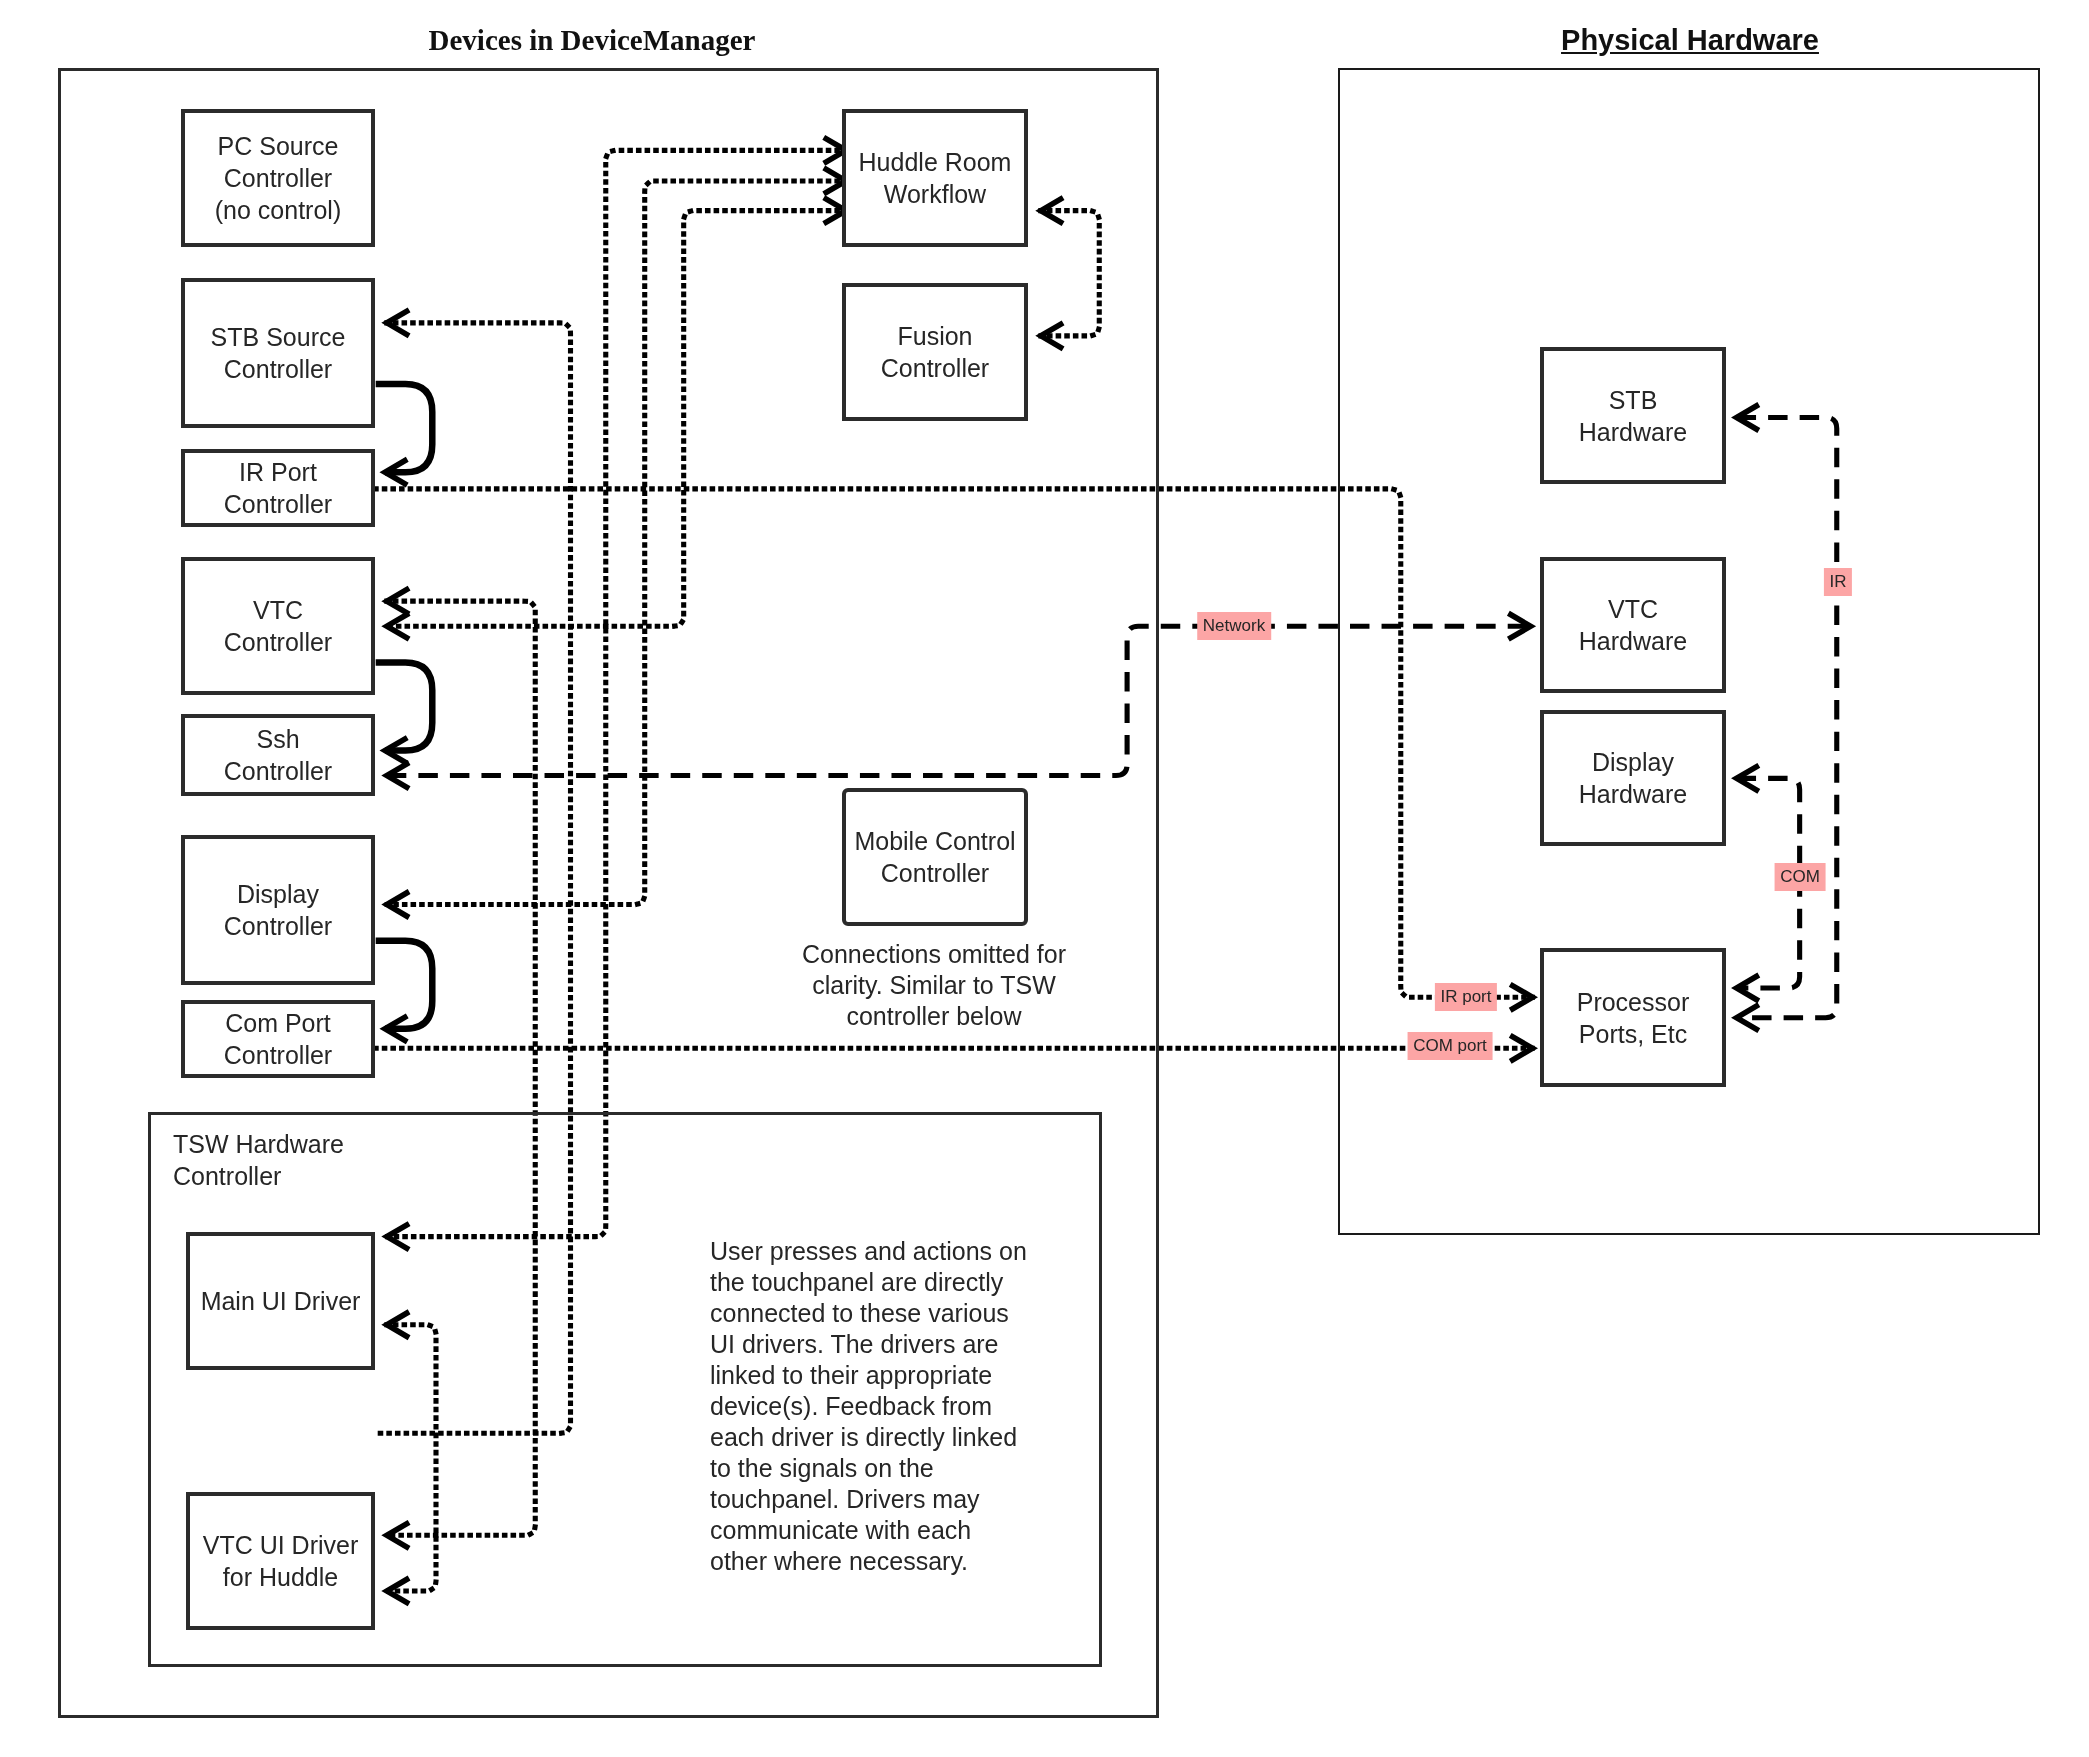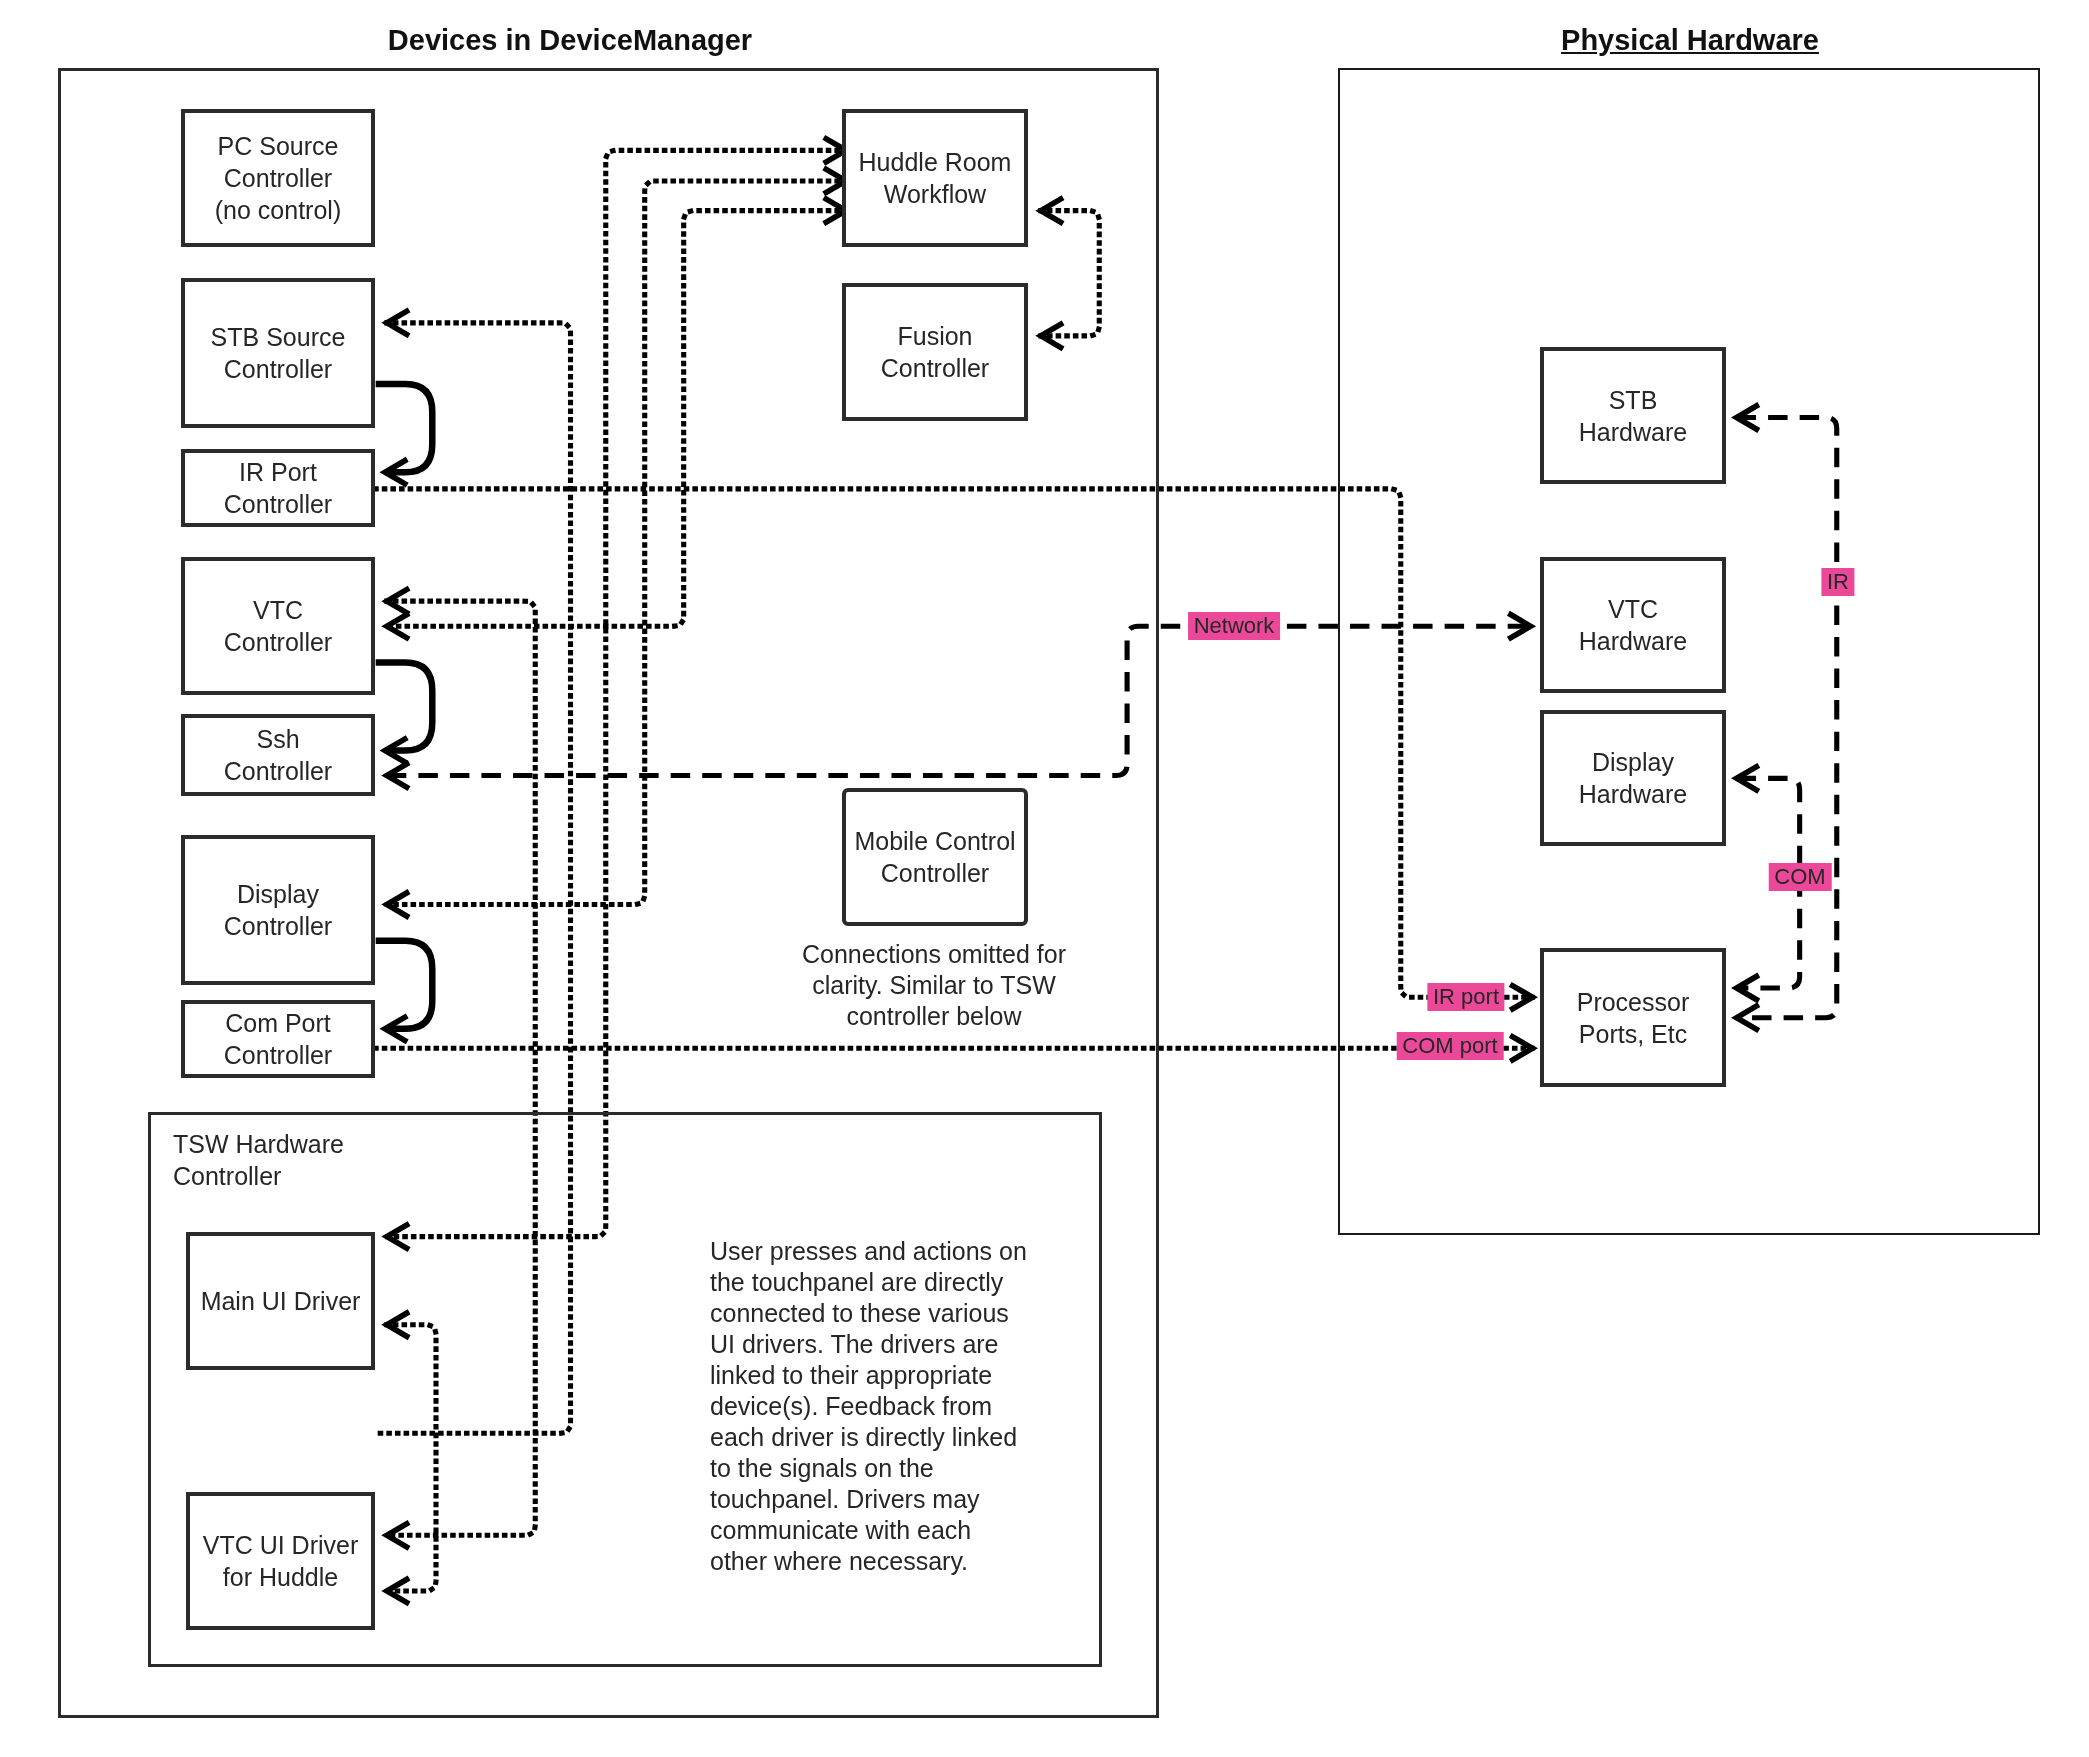--- a/index.html
+++ b/index.html
@@ -8,21 +8,21 @@
   .container{position:absolute;background:transparent;}
   .container.devices{border:3.7px solid #2b2b2b;}
   .container.physical{border:2.8px solid #1a1a1a;}
   .container.tsw{border:3.7px solid #2b2b2b;}
   .node{position:absolute;border:4.6px solid #2b2b2b;background:#fff;display:flex;
         align-items:center;justify-content:center;text-align:center;
         font-size:25px;line-height:32px;white-space:pre-line;}
   .diagram-title{position:absolute;font-weight:bold;font-size:29px;transform:translateX(-50%);
         white-space:nowrap;color:#111;}
   .svg-layer{position:absolute;left:0;top:0;pointer-events:none;}
-  .line-label{position:absolute;background:#ec4899;padding:0 5.6px;font-size:22px;line-height:28px;
+  .line-label{position:absolute;background:#fca5a5;padding:0 5.6px;font-size:17px;line-height:28px;
         transform:translate(-50%,-50%);white-space:nowrap;color:#262626;}
   .note{position:absolute;font-size:25px;line-height:31px;white-space:pre-line;color:#262626;}
   .note.centered{text-align:center;transform:translateX(-50%);}
   .tsw-label{position:absolute;font-size:25px;line-height:32px;white-space:pre-line;color:#262626;}
 </style>
 </head>
 <body>
 
 <div class="canvas">
 
@@ -55,21 +55,21 @@
       <path d="M405,1130 H1652" marker-end="url(#arr)"></path>
     </g>
 
     <g stroke="#000" stroke-width="5.5" fill="none" stroke-dasharray="21 13">
       <path d="M417,836 H1203 Q1215,836 1215,824 V687 Q1215,675 1227,675 H1650" marker-start="url(#arr)" marker-end="url(#arr)"></path>
       <path d="M1872,450 H1968 Q1980,450 1980,462 V1085 Q1980,1097 1968,1097 H1872" marker-start="url(#arr)" marker-end="url(#arr)"></path>
       <path d="M1872,839 H1928 Q1940,839 1940,851 V1053 Q1940,1065 1928,1065 H1872" marker-start="url(#arr)" marker-end="url(#arr)"></path>
     </g>
   </svg>
 
-  <div class="diagram-title" style="left:570px;top:24px;">Devices in DeviceManager</div>
+  <div class="diagram-title" style="left:592px;top:24px;font-family:Liberation Serif, serif;">Devices in DeviceManager</div>
   <div class="diagram-title" style="left:1690px;top:24px;text-decoration:underline;">Physical Hardware</div>
 
   <div class="container devices" style="left:58px;top:68px;width:1095px;height:1644px;"></div>
   <div class="container physical" style="left:1338px;top:68px;width:698px;height:1163px;"></div>
   <div class="container tsw" style="left:148px;top:1112px;width:948px;height:549px;"></div>
   <div class="tsw-label" style="left:173px;top:1128px;">TSW Hardware
 Controller</div>
 
   <div class="node" style="left:181px;top:109px;width:186px;height:130px;">PC Source
 Controller

